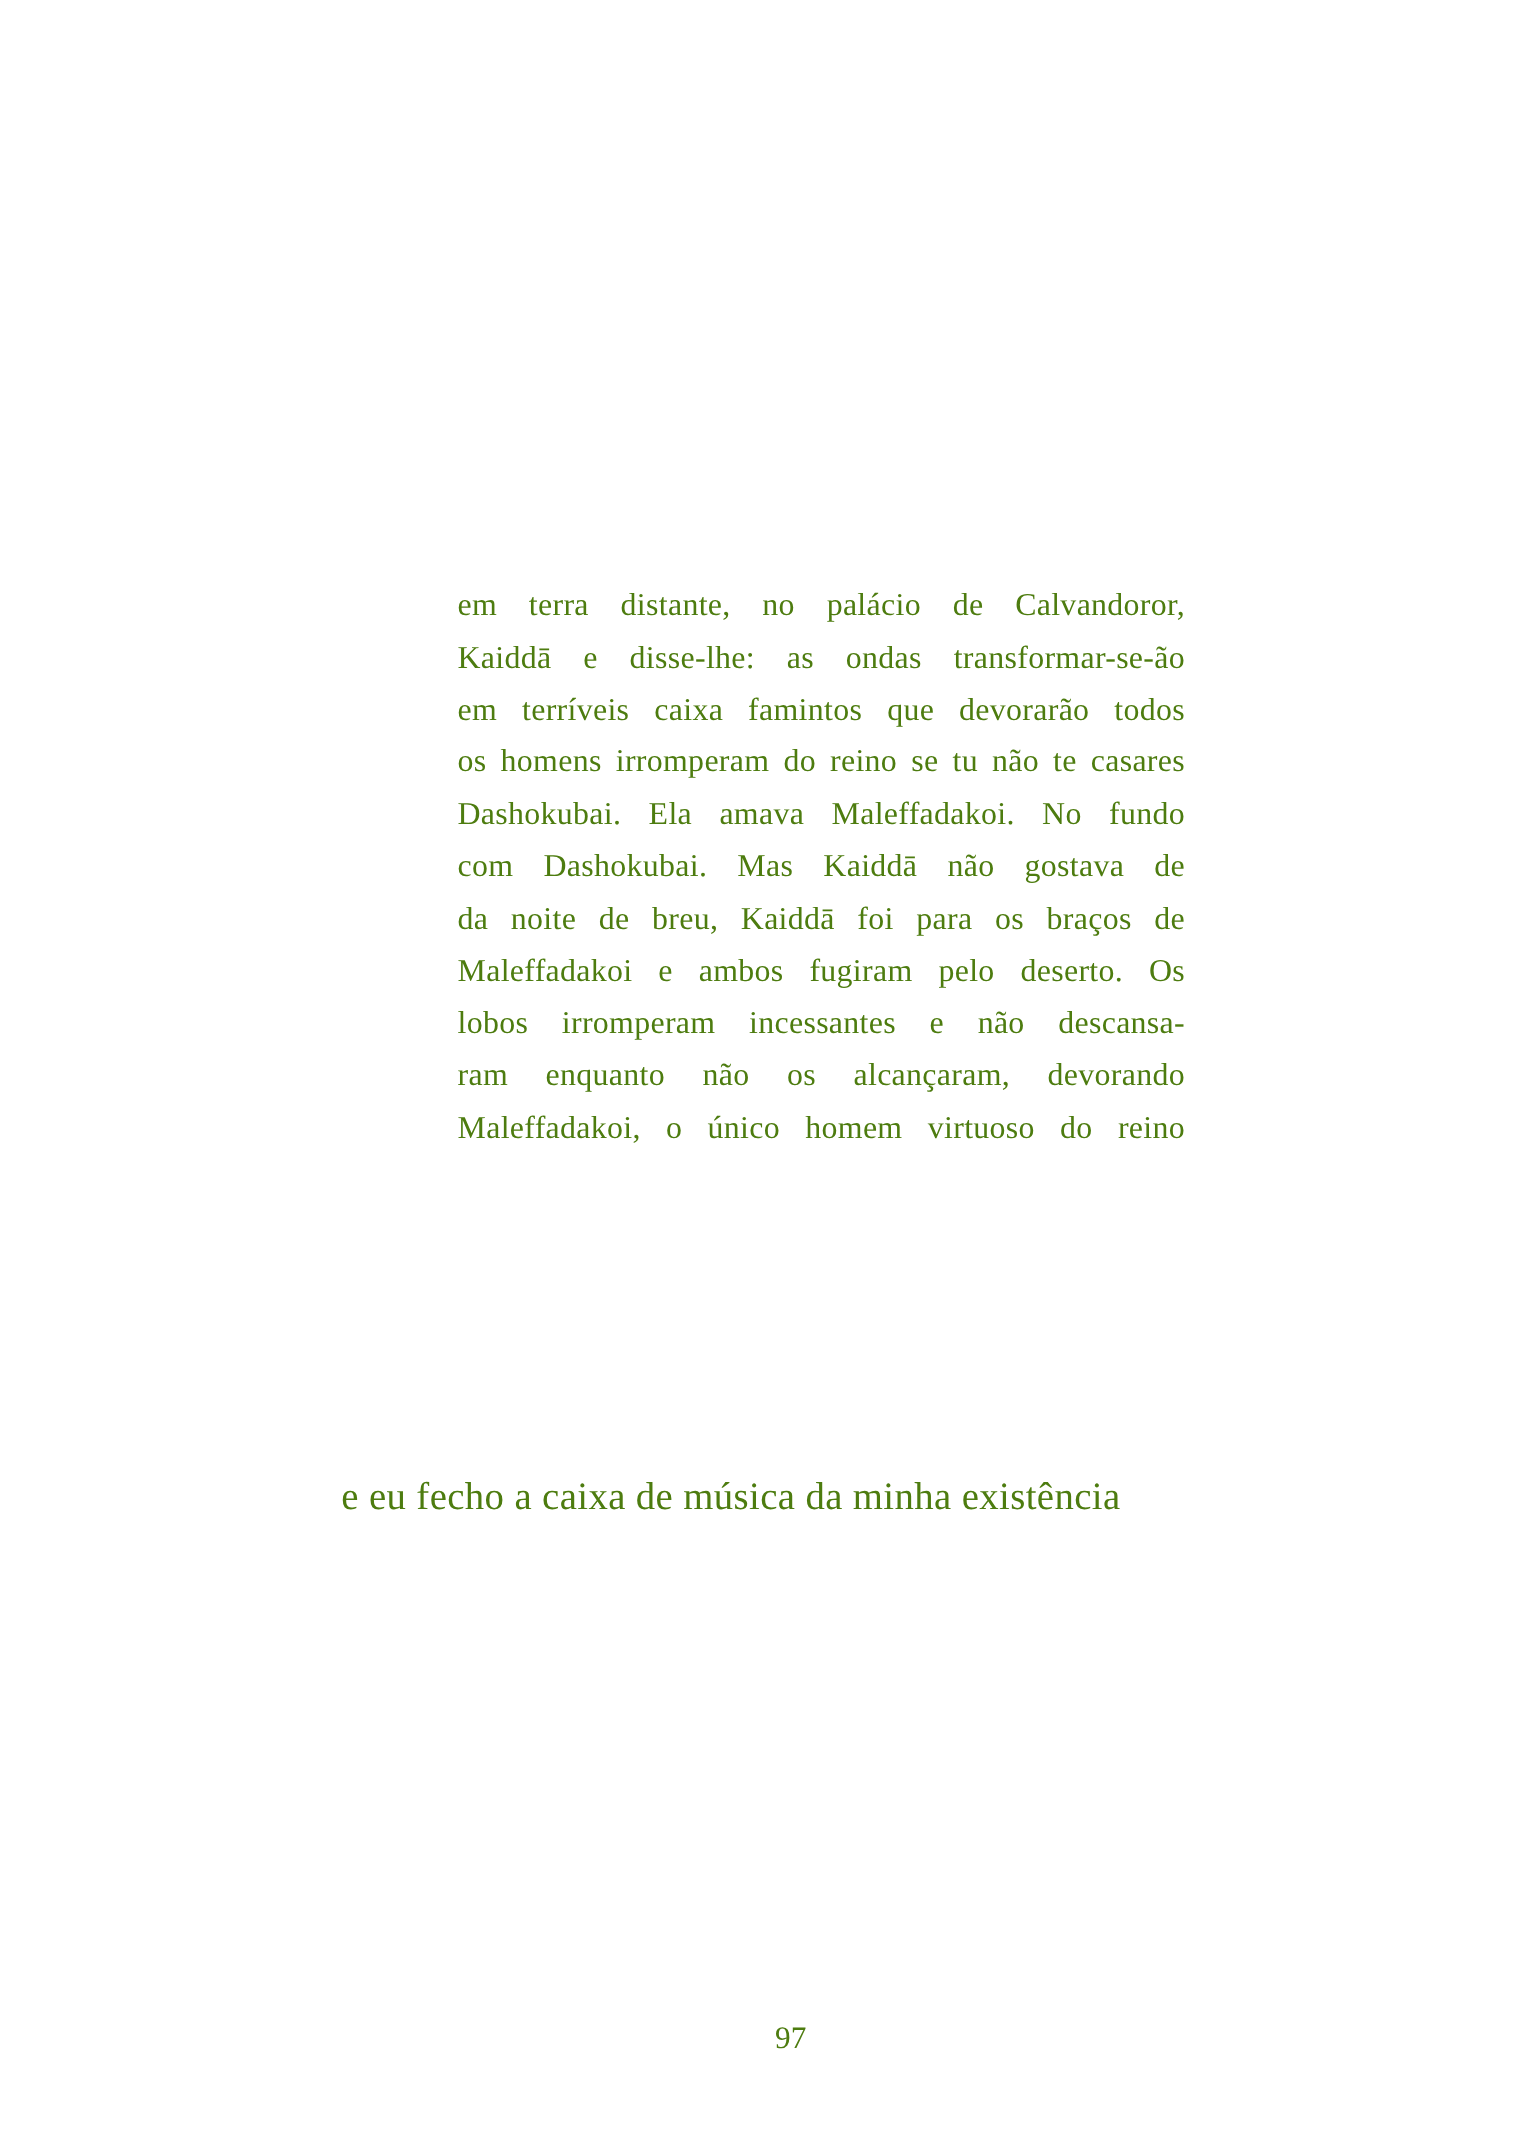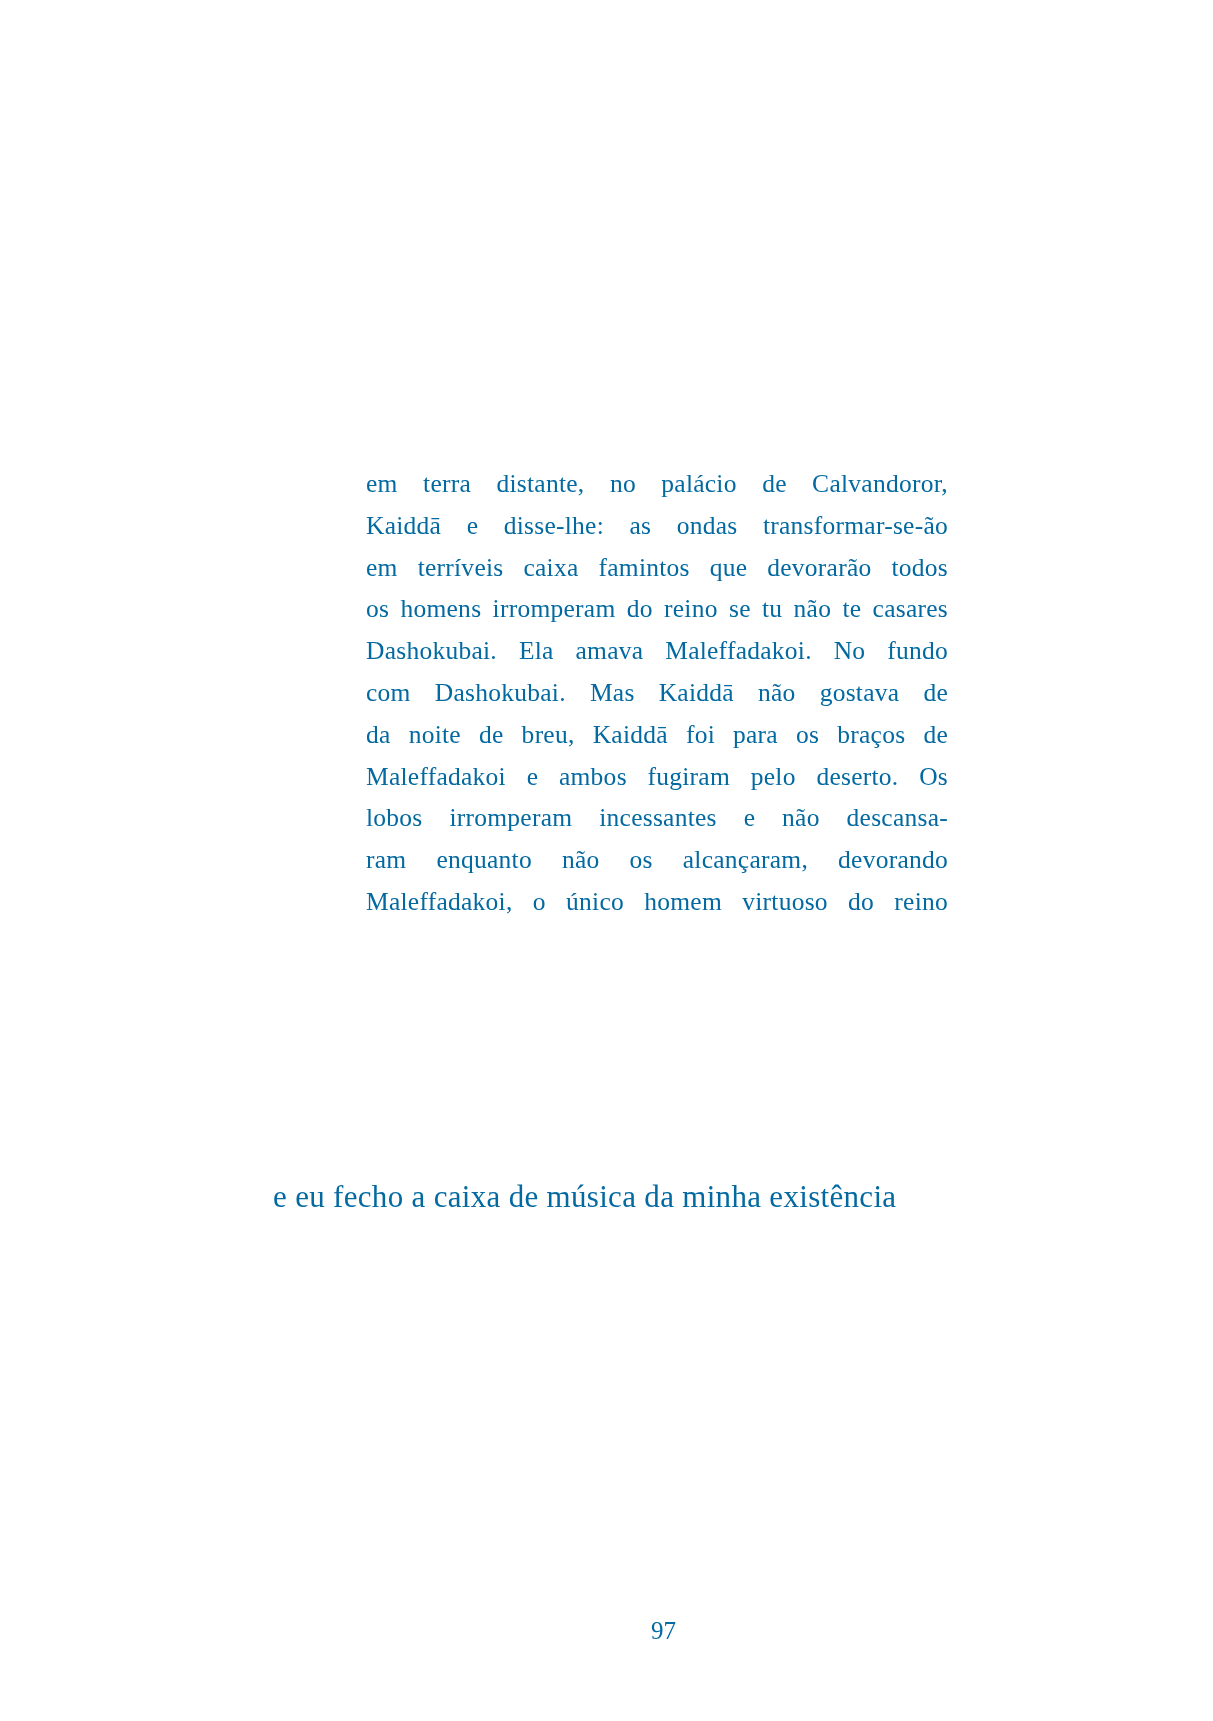--- a/index.html
+++ b/index.html
@@ -5,21 +5,21 @@
   html, body {
     margin: 0;
     padding: 0;
     background: #ffffff;
   }
   .page {
     position: relative;
     width: 1213px;
     height: 1721px;
     background: #ffffff;
-    color: #0369a1;
+    color: #4d7c0f;
     font-family: "Liberation Serif", "DejaVu Serif", serif;
     overflow: hidden;
   }
   .tale-block {
     position: absolute;
     left: 366px;
     top: 463px;
     width: 582px;
   }
   .tale-line {
@@ -44,21 +44,21 @@
     letter-spacing: 0.01em;
     white-space: nowrap;
   }
   .page-number {
     position: absolute;
     left: 620px;
     top: 1616px;
     width: 56px;
     font-size: 25px;
     line-height: 30px;
-    text-align: right;
+    text-align: left;
   }
 </style>
 </head>
 <body>
 
 <div class="page">
 
   <div class="tale-block">
     <div class="tale-line">em terra distante, no palácio de Calvandoror,</div>
     <div class="tale-line">Kaiddā e disse-lhe: as ondas transformar-se-ão</div>

